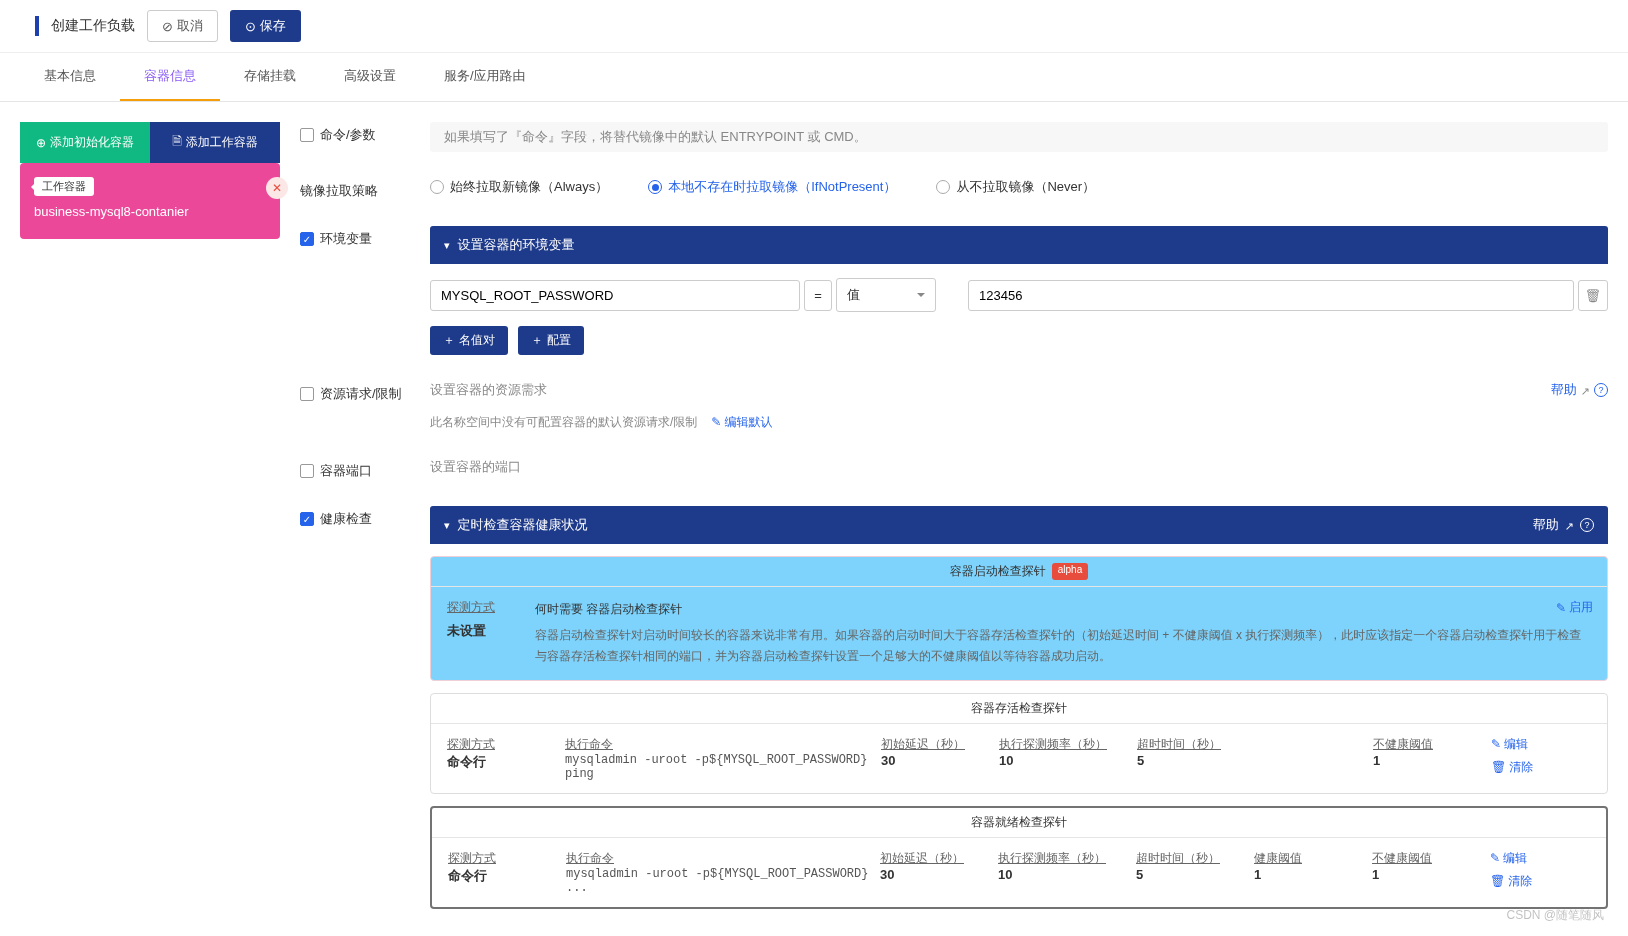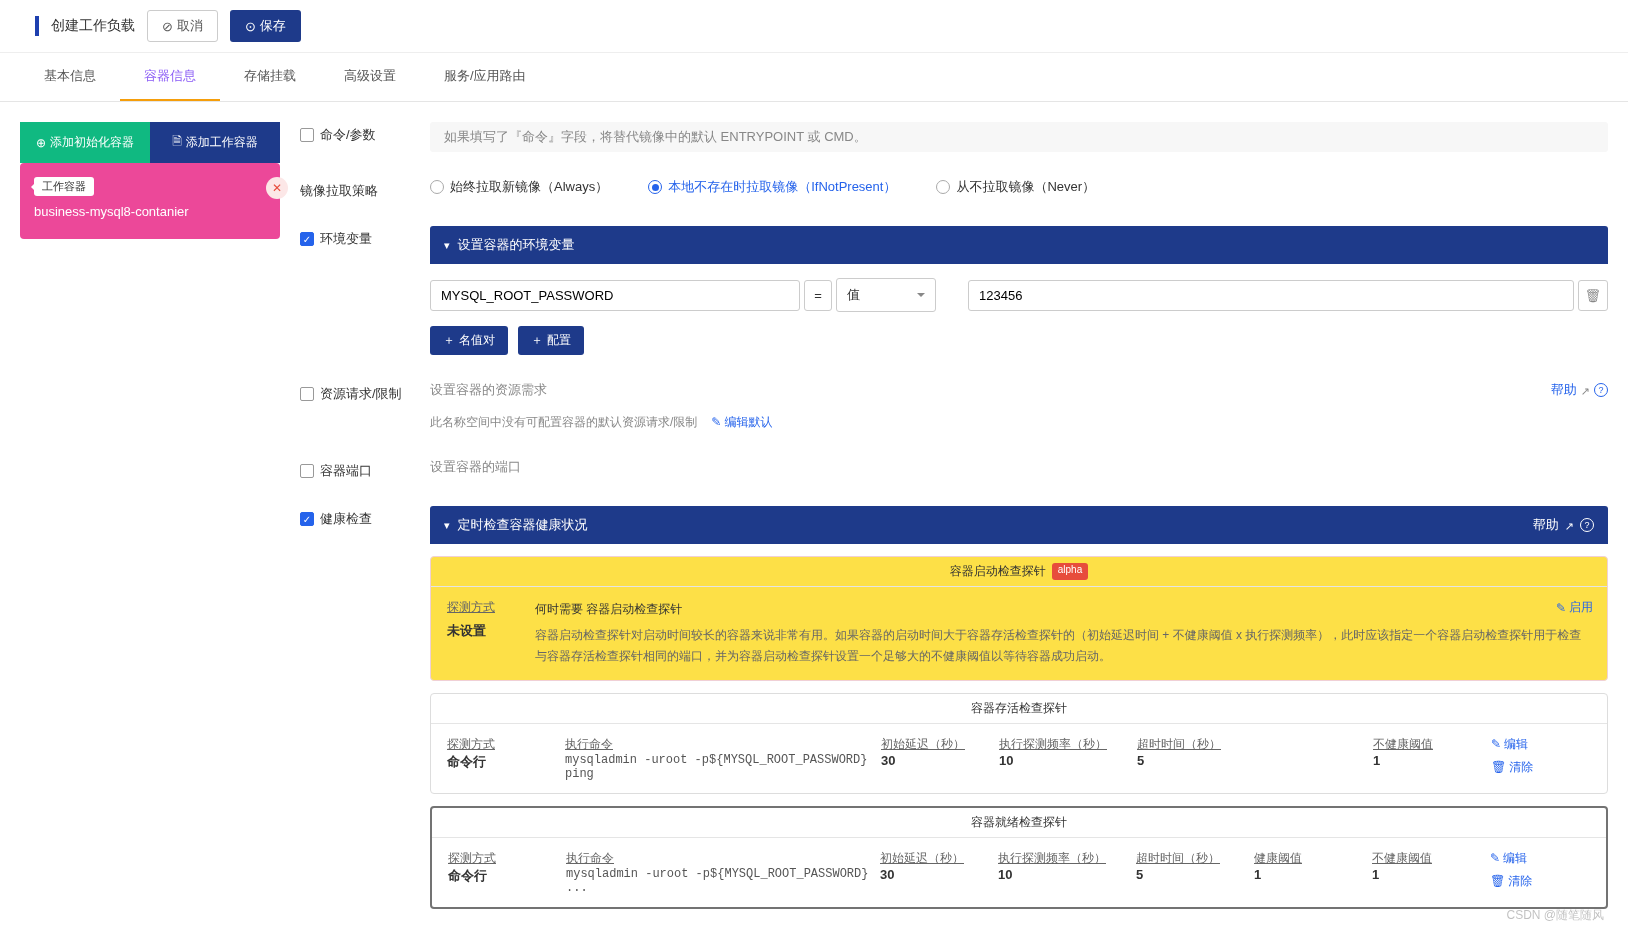--- a/index.html
+++ b/index.html
@@ -53,21 +53,21 @@
     .select::after { content: ""; position: absolute; right: 10px; top: 50%; border: 4px solid transparent; border-top-color: #888; transform: translateY(-25%); }
     .input-val { flex: 1; margin-left: 28px; }
     .trash { width: 30px; text-align: center; color: #888; cursor: pointer; border: 1px solid #ccc; border-radius: 3px; padding: 7px 0; }
     .btn-row { display: flex; gap: 10px; margin-top: 14px; }
     .link { color: #2563eb; cursor: pointer; }
     .help-row { float: right; display: flex; align-items: center; gap: 4px; }
     .help-icon { display: inline-flex; width: 14px; height: 14px; border: 1px solid #888; border-radius: 50%; align-items: center; justify-content: center; font-size: 9px; color: #888; }
     .help-icon.blue { border-color: #2563eb; color: #2563eb; }
     .ext-icon::after { content: "↗"; font-size: 11px; }
     .probe-card { border: 1px solid #ddd; border-radius: 4px; margin-top: 12px; }
-    .probe-card.pink { background: #fde047; border-color: #f0d0d6; }
+    .probe-card.pink { background: #7dd3fc; border-color: #f0d0d6; }
     .probe-title-bar { display: flex; justify-content: center; padding: 6px 0; border-bottom: 1px solid #e5e5e5; position: relative; }
     .probe-title { font-size: 12px; }
     .alpha-badge { background: #e74c3c; color: #fff; font-size: 10px; padding: 1px 6px; border-radius: 3px; margin-left: 6px; }
     .probe-body { padding: 12px 16px; display: flex; gap: 40px; font-size: 12px; position: relative; }
     .probe-col { display: flex; flex-direction: column; gap: 6px; }
     .probe-lbl { color: #666; font-size: 12px; text-decoration: underline; }
     .probe-val { font-weight: 600; font-size: 13px; }
     .probe-desc { flex: 1; color: #666; line-height: 1.8; }
     .probe-desc-title { color: #333; margin-bottom: 4px; }
     .probe-actions { position: absolute; right: 14px; top: 12px; display: flex; flex-direction: column; gap: 6px; font-size: 12px; }

